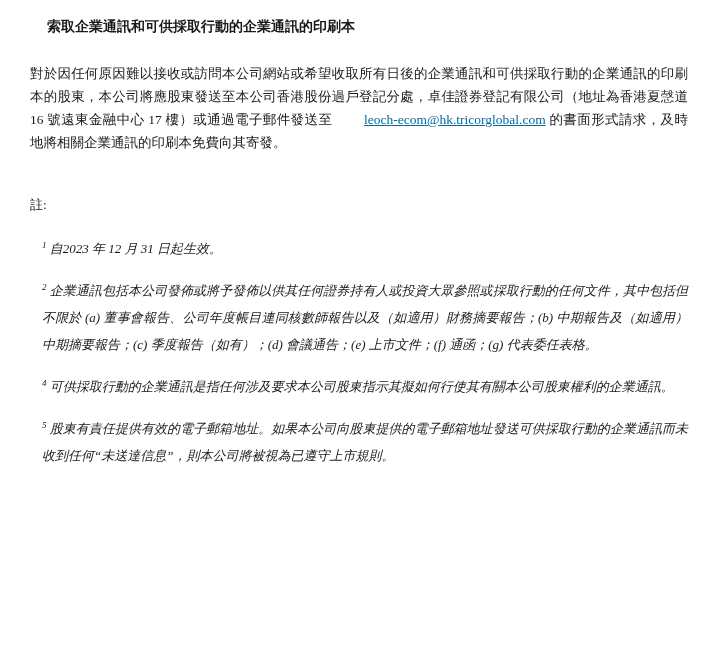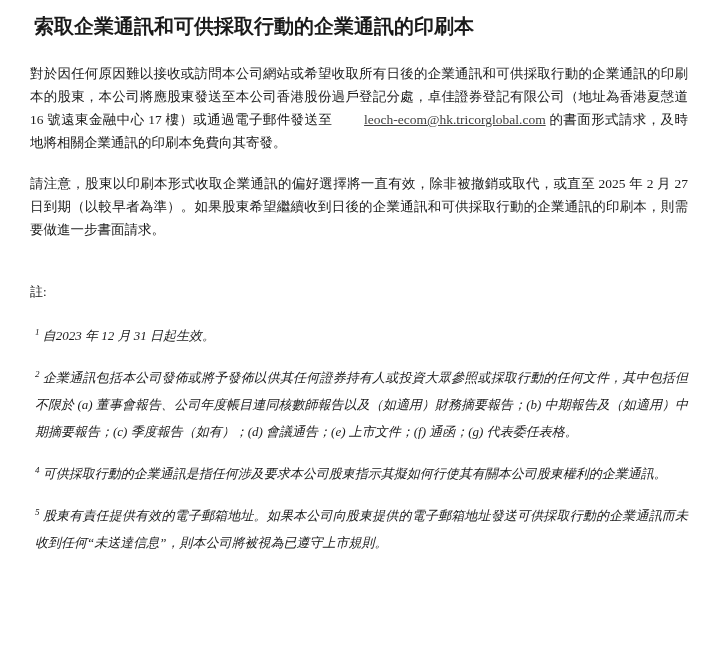--- a/index.html
+++ b/index.html
@@ -14,69 +14,68 @@
     font-family: "Liberation Serif", "DejaVu Serif", serif;
     color: #1a1a1a;
   }
   .doc {
     box-sizing: border-box;
     width: 719px;
     height: 648px;
     padding: 17px 31px 0 30px;
   }
   .title {
-    font-size: 20px;
+    font-size: 14px;
     font-weight: bold;
     line-height: 18px;
-    margin: 0 0 27px 4px;
+    margin: 0 0 27px 17px;
     font-family: "Liberation Sans", "DejaVu Sans", sans-serif;
   }
   .para {
     font-size: 13.5px;
     line-height: 23px;
     text-align: justify;
     margin: 0 0 18px 0;
   }
   .para.second {
     margin-bottom: 0;
   }
   .email-link {
-    color: #404040;
+    color: #0369a1;
     text-decoration: underline;
     margin-left: 28px;
   }
   .notes-label {
     font-size: 13px;
     line-height: 18px;
     margin: 42px 0 21px 0;
   }
   .footnote {
     font-size: 13px;
     font-style: italic;
     line-height: 27px;
     text-align: justify;
-    margin: 0 0 15px 5px;
+    margin: 0 0 15px 12px;
   }
   .fn-marker {
     font-size: 9px;
     line-height: 0;
     vertical-align: super;
     font-style: italic;
   }
 </style>
 </head>
 <body>
 
 <div class="doc">
 
   <h1 class="title">索取企業通訊和可供採取行動的企業通訊的印刷本</h1>
 
   <p class="para"><span>對於因任何原因難以接收或訪問本公司網站或希望收取所有日後的企業通訊和可供採取行動的企業通訊的印刷本的股東，本公司將應股東發送至本公司香港股份過戶登記分處，卓佳證券登記有限公司（地址為香港夏愨道 16 號遠東金融中心 17 樓）或通過電子郵件發送至 </span><a href="#" class="email-link">leoch-ecom@hk.tricorglobal.com</a><span> 的書面形式請求，及時地將相關企業通訊的印刷本免費向其寄發。</span></p>
 
-  <p class="para second">請注意，股東以印刷本形式收取企業通訊的偏好選擇將一直有效，除非被撤銷或取代，或直至 2025 年 2 月 27 日到期（以較早者為準）。如果股東希望繼續收到日後的企業通訊和可供採取行動的企業通訊的印刷本，則需要做進一步書面請求。</p>
 
   <p class="notes-label">註:</p>
 
   <p class="footnote"><sup class="fn-marker">1</sup> <span>自2023 年 12 月 31 日起生效。</span></p>
 
   <p class="footnote"><sup class="fn-marker">2</sup> <span>企業通訊包括本公司發佈或將予發佈以供其任何證券持有人或投資大眾參照或採取行動的任何文件，其中包括但不限於 (a) 董事會報告、公司年度帳目連同核數師報告以及（如適用）財務摘要報告；(b) 中期報告及（如適用）中期摘要報告；(c) 季度報告（如有）；(d) 會議通告；(e) 上市文件；(f) 通函；(g) 代表委任表格。</span></p>
 
 
   <p class="footnote"><sup class="fn-marker">4</sup> <span>可供採取行動的企業通訊是指任何涉及要求本公司股東指示其擬如何行使其有關本公司股東權利的企業通訊。</span></p>
 

